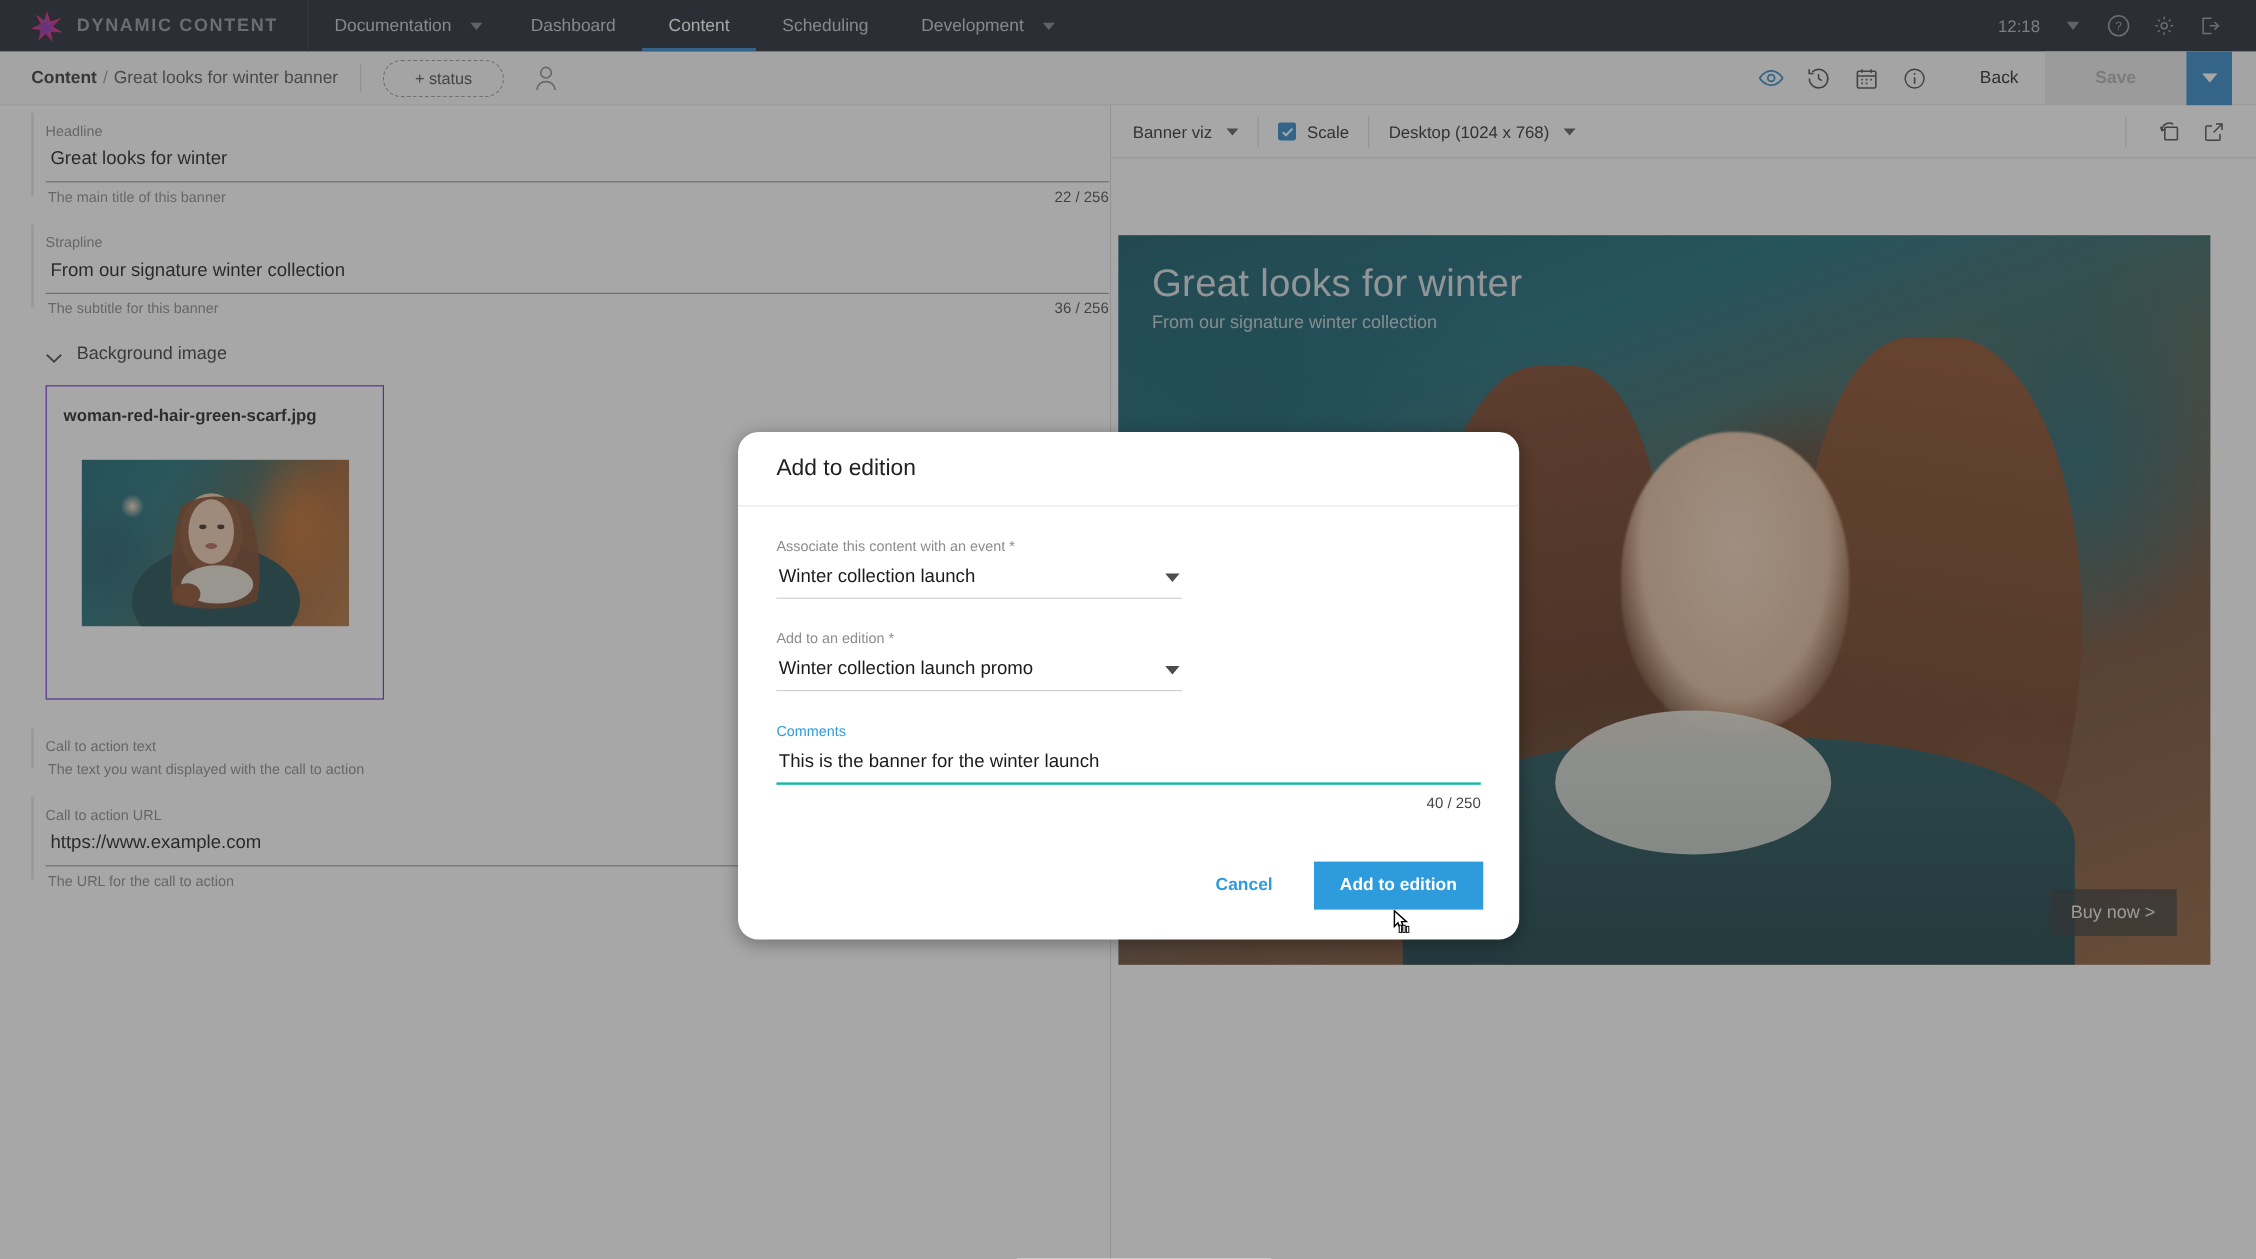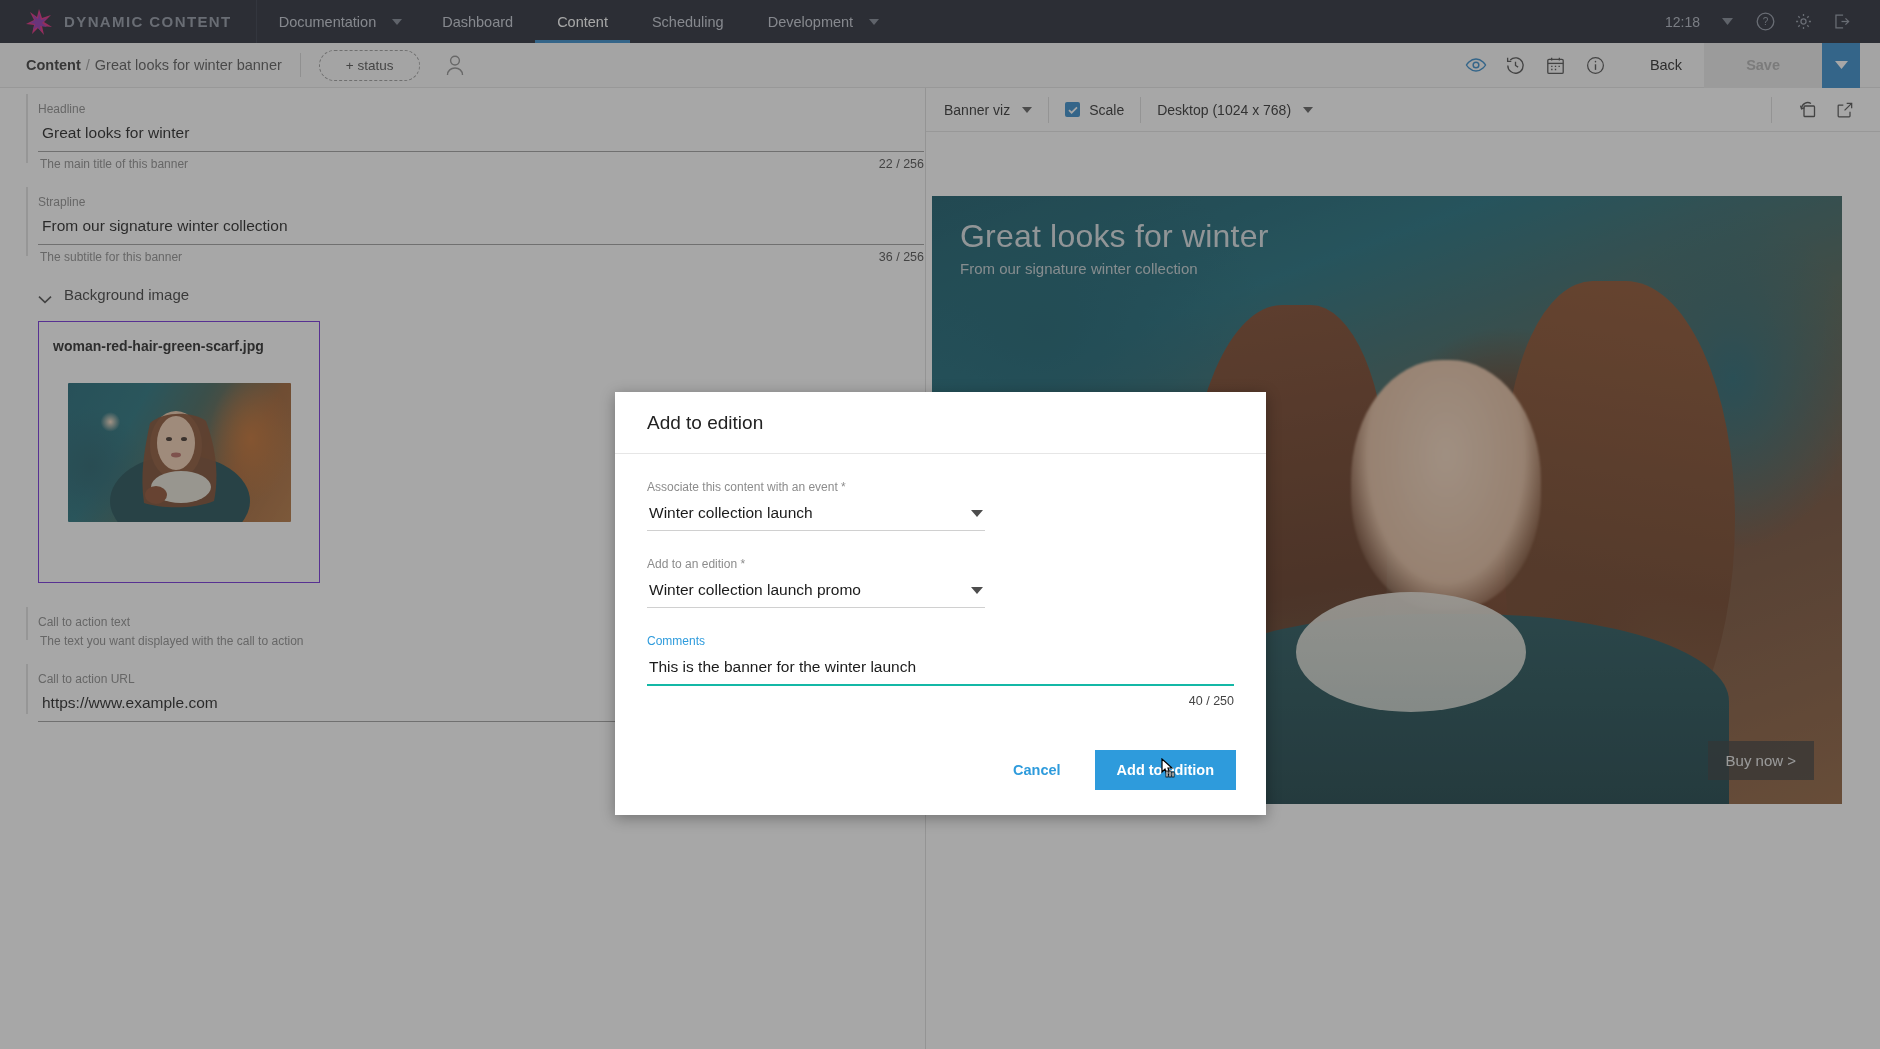--- a/index.html
+++ b/index.html
@@ -174,23 +174,23 @@
   .banner-cta {
     position: absolute; right: 28px; bottom: 24px; background: rgba(45,48,50,.72);
     color: #e7e7e7; font-size: 15px; padding: 11px 18px;
   }
 
   
   .overlay {
     position: absolute; inset: 0; background: rgba(60,60,60,.45); z-index: 40;
   }
   .modal {
-    position: absolute; left: 615px; top: 392px; width: 651px; height: 423px;
+    position: absolute; left: 615px; top: 360px; width: 651px; height: 423px;
     background: #fff; z-index: 50; box-shadow: 0 3px 14px rgba(0,0,0,.32);
-    display: flex; flex-direction: column;
+    display: flex; flex-direction: column; border-radius: 17px;
   }
   .modal-head {
     height: 62px; display: flex; align-items: center; padding: 0 32px;
     border-bottom: 1px solid #e6e6e6;
   }
   .modal-title { font-size: 19px; color: #222; }
   .modal-body { flex: 1; padding: 26px 32px 0 32px; }
   .m-field { margin-bottom: 26px; }
   .m-label { font-size: 12px; color: #8c8c8c; margin-bottom: 6px; }
   .m-label.focused { color: #2e9bdc; }
@@ -388,20 +388,23 @@
       <div class="field" style="margin-top:18px;">
         <div class="flabel">Call to action text</div>
         <div class="fhintrow">
           <span class="fhint">The text you want displayed with the call to action</span>
         </div>
       </div>
 
       <div class="field" style="margin-top:10px;">
         <div class="flabel">Call to action URL</div>
         <div class="finput">https://www.example.com</div>
+        <div class="fhintrow">
+          <span class="fhint">The URL for the call to action</span>
+        </div>
       </div>
 
     </div>
 
     <div class="vsplit"></div>
 
     <div class="preview-pane">
       <div class="ptoolbar">
         <span class="pt-item">
           <span>Banner viz</span>

